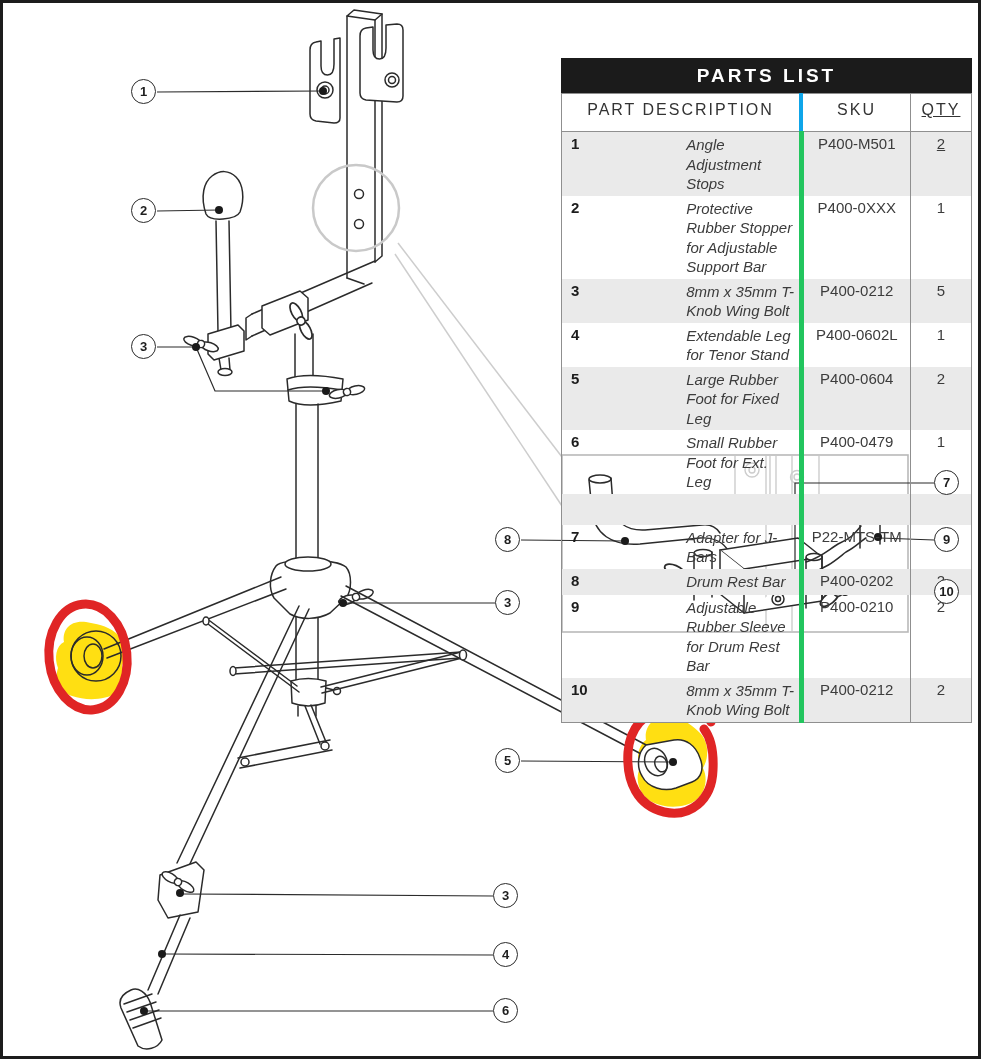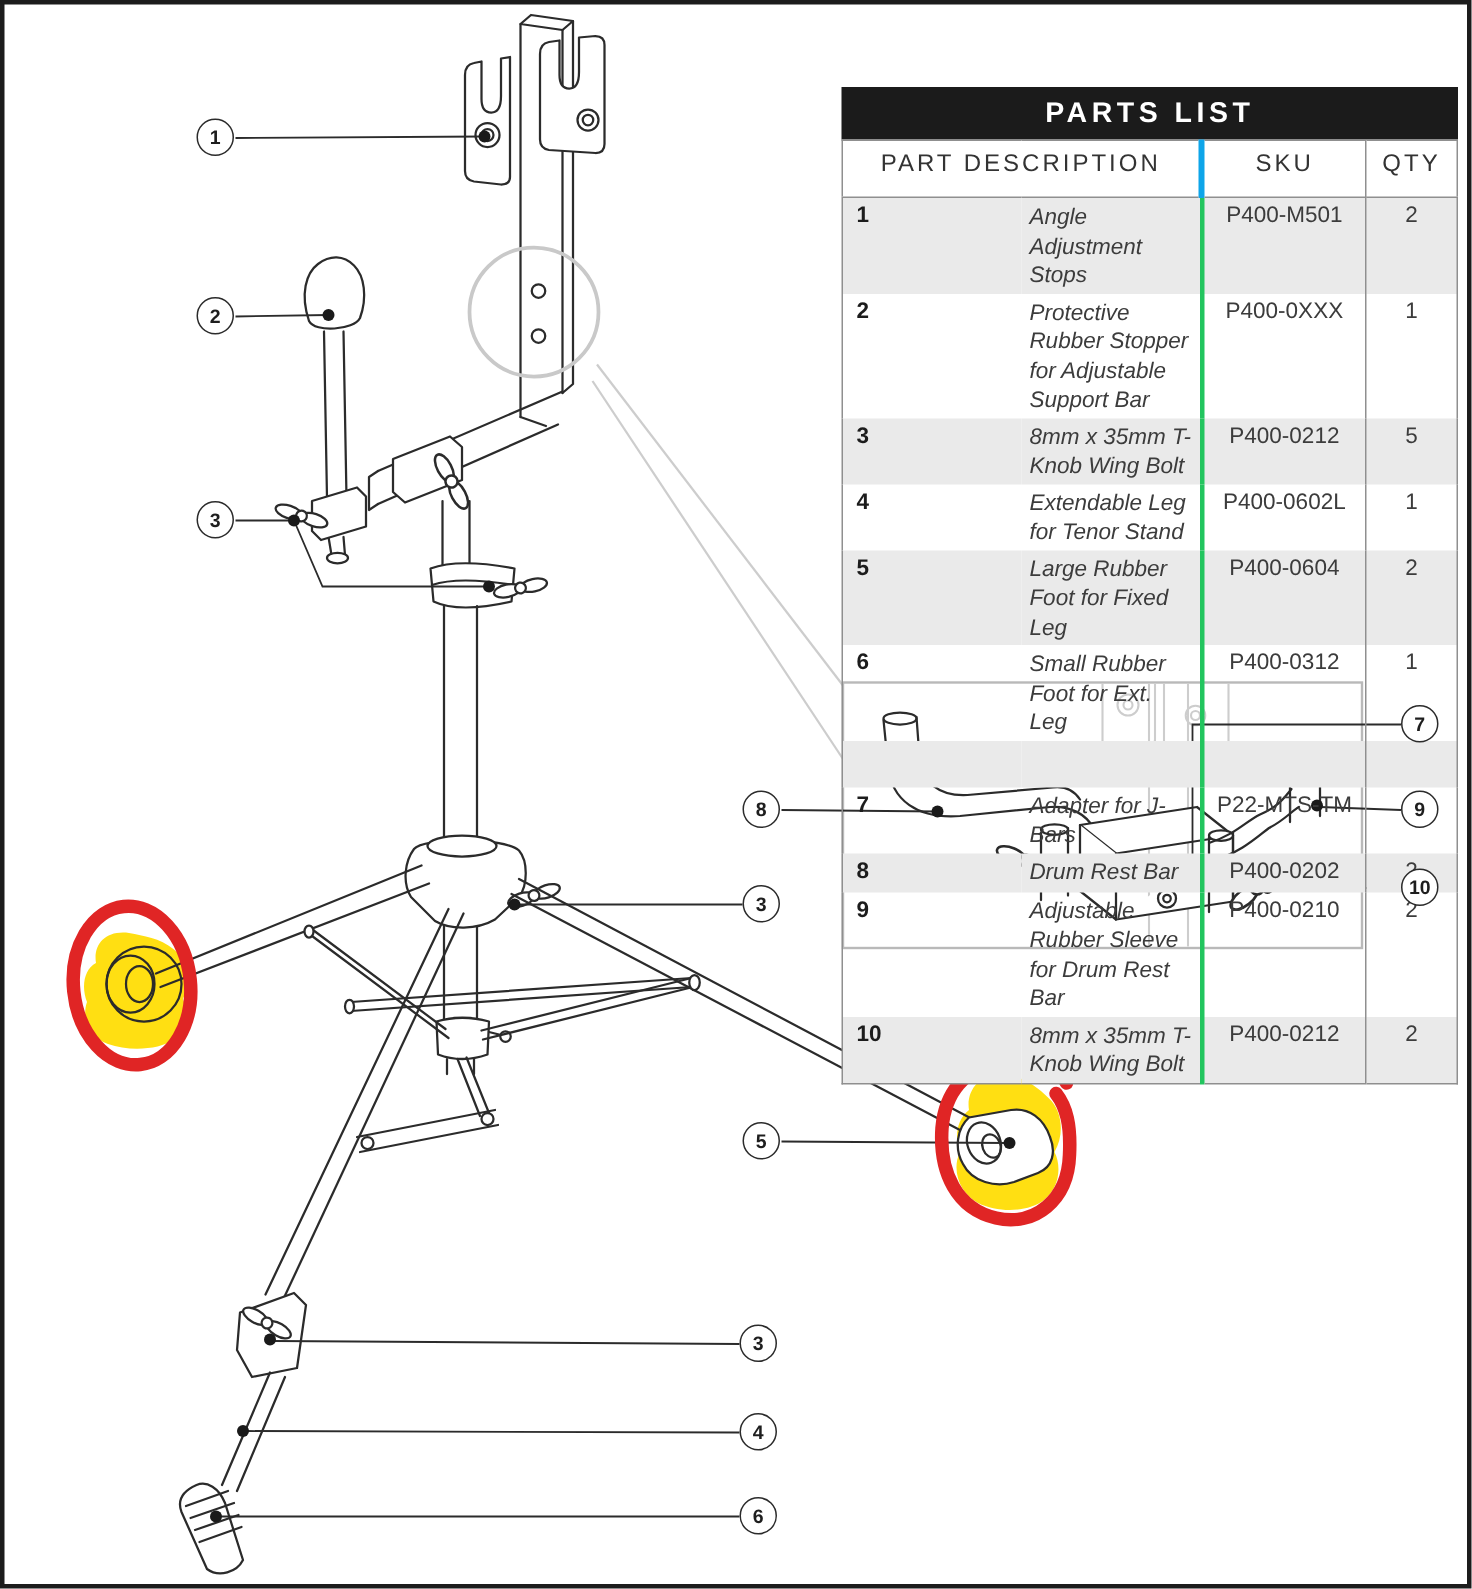--- a/index.html
+++ b/index.html
@@ -11,25 +11,25 @@
   .ptable{position:absolute;left:561px;top:10px;width:411px;z-index:10;margin-top:48px;}
   .ptable-header{background:#1b1b1b;color:#fff;font-weight:bold;font-size:19px;letter-spacing:3px;
                  text-align:center;height:35px;line-height:35px;}
   .ptable table{width:100%;border-collapse:collapse;border:1px solid #8f8f8f;table-layout:fixed;}
   .ptable th,.ptable td{font-size:15px;color:#3c3c3c;vertical-align:top;padding:3px 4px 2px 4px;}
   .ptable tr.cols th{font-size:16px;font-weight:normal;color:#333;letter-spacing:2px;text-align:center;
                      height:28px;border-bottom:1px solid #8f8f8f;padding-top:7px;}
   .col-num{width:30px;}
   .col-desc{width:223px;}
   .col-sku{width:99px;}
-  .col-qty{width:52px;}
+  .col-qty{width:52px;text-decoration:underline;}
   td.numc{font-weight:bold;color:#1c1c1c;padding-left:9px;}
   td.descc{padding-left:5px;line-height:1.3;font-style:italic;}
   td.skuc,td.qtyc{text-align:center;}
-  td.skuc{border-left:3px solid #22c55e;border-right:1px solid #8f8f8f;}
+  td.skuc{border-left:5px solid #22c55e;border-right:1px solid #8f8f8f;}
   th.skuh{border-left:4px solid #0ea5e9;border-right:1px solid #8f8f8f;}
   tr.shade{background:#eaeaea;}
   tr.r-single td{height:21px;}
   tr.r-double td{height:38px;}
   tr.r-spacer td{height:26px;}
 
   
   .callout{position:absolute;width:25px;height:25px;box-sizing:border-box;border:1.7px solid #2b2b2b;
            border-radius:50%;background:#fff;display:flex;align-items:center;justify-content:center;
            font-size:13px;font-weight:bold;color:#1e1e1e;z-index:20;}
@@ -306,21 +306,21 @@
     </tr>
     <tr class="shade r-single">
       <td class="numc">5</td>
       <td class="descc">Large Rubber Foot for Fixed Leg</td>
       <td class="skuc">P400-0604</td>
       <td class="qtyc">2</td>
     </tr>
     <tr class="r-single">
       <td class="numc">6</td>
       <td class="descc">Small Rubber Foot for Ext. Leg</td>
-      <td class="skuc">P400-0312</td>
+      <td class="skuc">P400-0479</td>
       <td class="qtyc">1</td>
     </tr>
     <tr class="shade r-spacer">
       <td class="numc"></td>
       <td class="descc"></td>
       <td class="skuc"></td>
       <td class="qtyc"></td>
     </tr>
     <tr class="r-single">
       <td class="numc">7</td>

